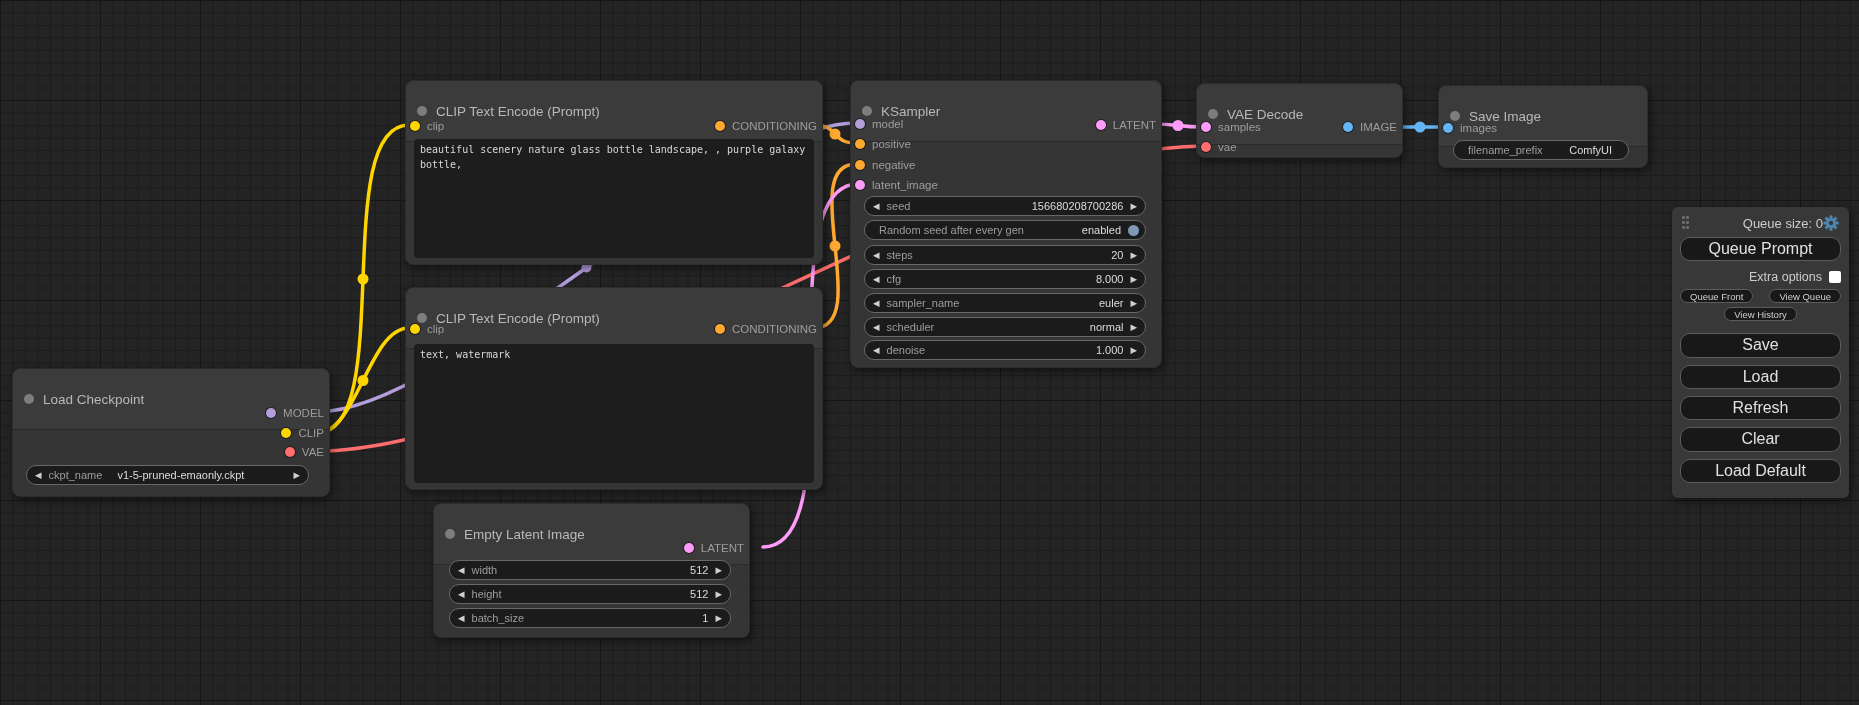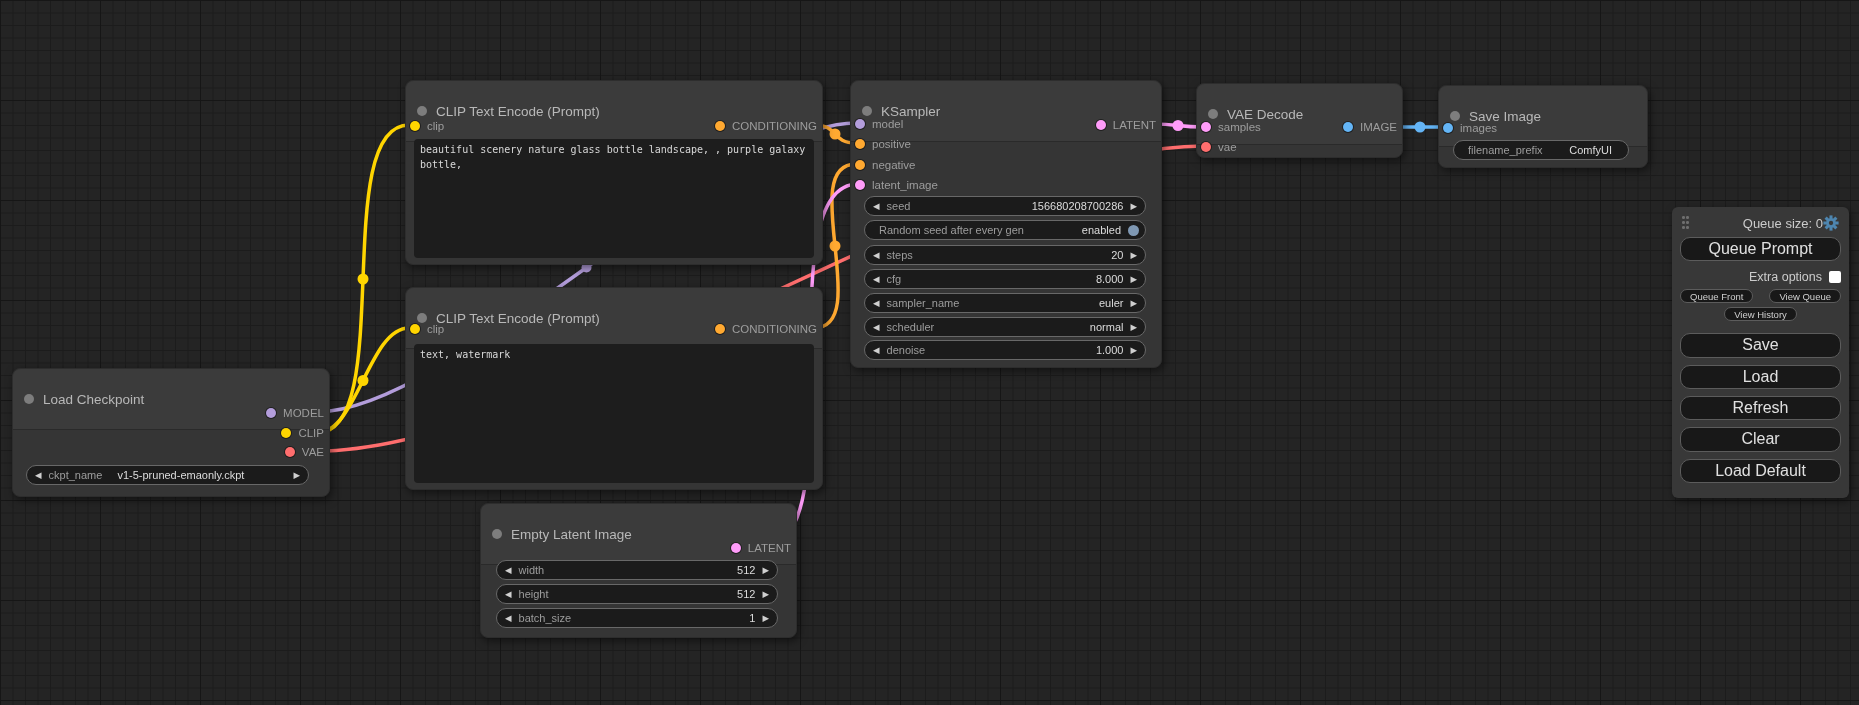--- a/index.html
+++ b/index.html
@@ -199,21 +199,21 @@
       <span class="warrow">▶</span>
     </div>
     <div class="widget" style="top:259px;left:13px;right:15px">
       <span class="warrow">◀</span>
       <span class="wlabel">denoise</span>
       <span class="wvalue">1.000</span>
       <span class="warrow">▶</span>
     </div>
   </div>
 
-  <div class="node" style="left:480px;top:503px;width:317px;height:135px">
+  <div class="node" style="left:433px;top:503px;width:317px;height:135px">
     <div class="node-title">
       <span class="tdot"></span>
       <span class="ttext">Empty Latent Image</span>
     </div>
     <div class="port out" style="top:34px">
       <span>LATENT</span>
       <span class="pdot" style="background-color: rgb(255, 156, 249);"></span>
     </div>
     <div class="widget" style="top:56px;left:15px;right:18px">
       <span class="warrow">◀</span>

